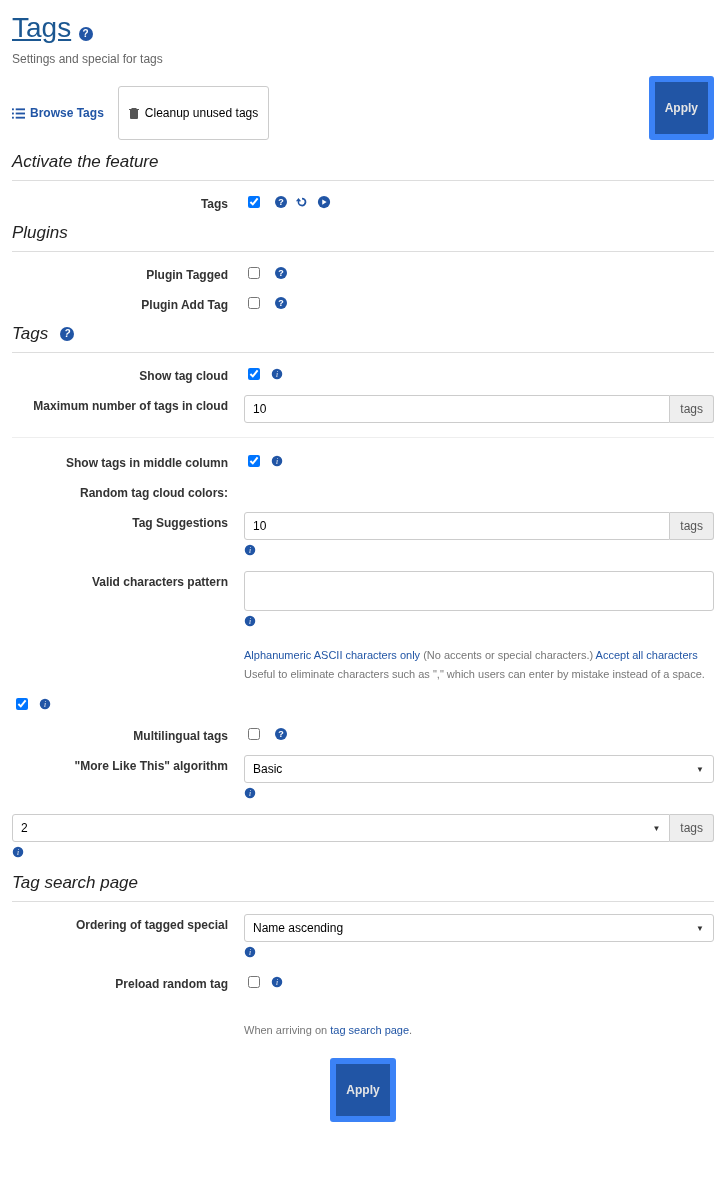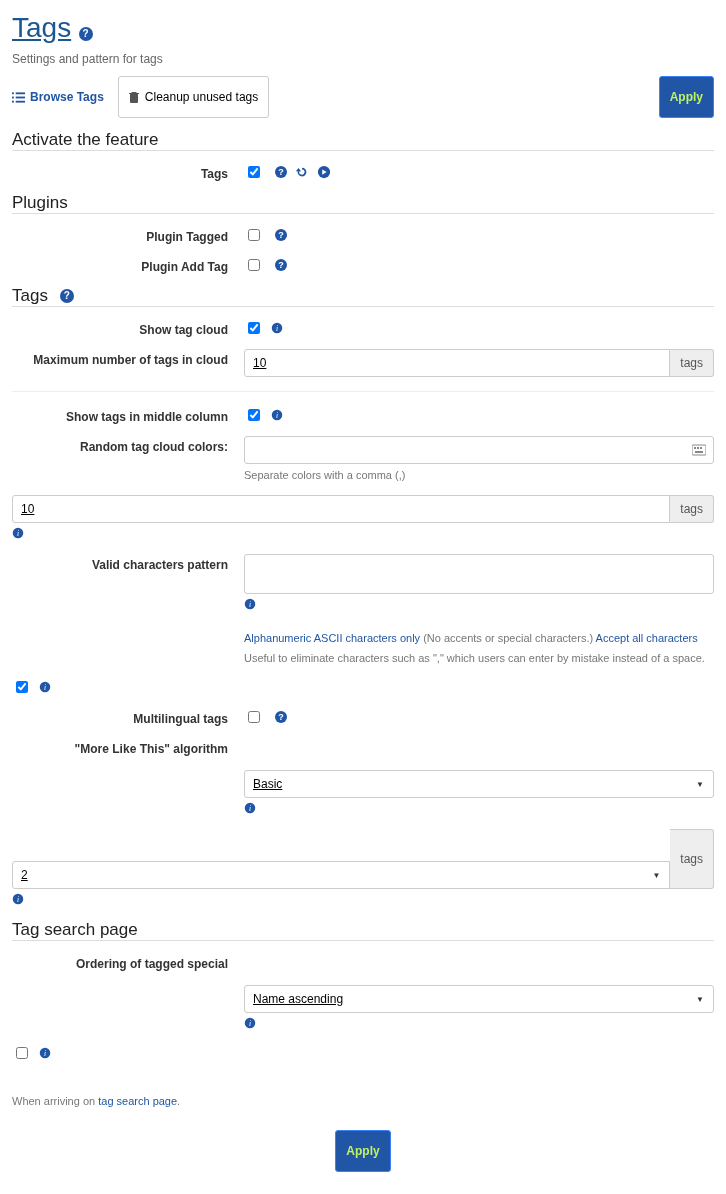--- a/index.html
+++ b/index.html
@@ -62,41 +62,42 @@
     height: 11px;
     color: #2155a5;
   }
   .btn {
     display: inline-flex;
     align-items: center;
     gap: 6px;
     background: #fff;
     border: 1px solid #ccc;
     border-radius: 3px;
-    padding: 13px 10px;
+    padding: 19px 10px;
     font-size: 12px;
     cursor: pointer;
   }
   .btn-primary {
     background: #2155a5;
-    color: #bef264;
-    border: 1px solid #3b82f6;
+    color: #e5e5e5;
+    border: 6px solid #3b82f6;
     font-weight: bold;
   }
   .trash-icon { width: 10px; height: 12px; }
   .section-heading {
     font-size: 17px;
     font-weight: 400;
     color: #222;
-    padding-bottom: 0;
+    padding-bottom: 8px;
     border-bottom: 1px solid #ddd;
     margin: 10px 0 12px 0;
     display: flex;
     align-items: center;
     gap: 8px;
+    font-style: italic;
   }
   .hr-light { border: none; border-top: 1px solid #eee; margin: 14px 0; }
   .form-row {
     display: flex;
     align-items: flex-start;
     margin-bottom: 12px;
   }
   .form-label {
     width: 232px;
     min-width: 232px;
@@ -122,21 +123,20 @@
     width: 14px; height: 14px;
     color: #2155a5;
   }
   .text-input, .select {
     width: 100%;
     padding: 6px 8px;
     border: 1px solid #ccc;
     border-radius: 3px;
     font-size: 12px;
     height: 28px;
-    text-decoration: underline;
   }
   .select { background: #fff; appearance: none; }
   .input-group { display: flex; width: 100%; }
   .input-group .text-input, .input-group .select {
     border-top-right-radius: 0;
     border-bottom-right-radius: 0;
     flex: 1;
   }
   .input-addon {
     background: #eeeeee;
@@ -145,21 +145,21 @@
     border-top-right-radius: 3px;
     border-bottom-right-radius: 3px;
     padding: 0 10px;
     display: flex;
     align-items: center;
     font-size: 12px;
     color: #555;
   }
   .help-text { color: #777; font-size: 11px; margin-top: 4px; line-height: 1.4; }
   .link { color: #2155a5; text-decoration: none; }
-  .select-wrapper { position: relative; display: flex; width: 100%; margin-top: 32px; }
+  .select-wrapper { position: relative; display: flex; width: 100%; }
   .select-wrapper::after {
     content: "▼";
     position: absolute;
     right: 10px;
     top: 50%;
     transform: translateY(-50%);
     font-size: 8px;
     color: #333;
     pointer-events: none;
   }
@@ -178,21 +178,21 @@
   .input-with-kbd { position: relative; }
   .input-with-kbd .kbd { position: absolute; right: 8px; top: 50%; transform: translateY(-50%); }
 </style>
 </head>
 <body>
 
 <div>
   <span class="page-title">Tags</span>
   <span class="help-circle">?</span>
 </div>
-<div class="subtitle">Settings and pattern for tags</div>
+<div class="subtitle">Settings and special for tags</div>
 
 <div class="top-actions">
   <div class="top-left">
     <a href="#" class="browse-link">
       <svg class="list-icon" viewBox="0 0 14 11">
         <rect x="0" y="0" width="2" height="2" fill="currentColor"></rect>
           <rect x="4" y="0" width="10" height="2" fill="currentColor"></rect>
         <rect x="0" y="4.5" width="2" height="2" fill="currentColor"></rect>
           <rect x="4" y="4.5" width="10" height="2" fill="currentColor"></rect>
         <rect x="0" y="9" width="2" height="2" fill="currentColor"></rect>
@@ -289,36 +289,24 @@
       <svg class="info-icon" viewBox="0 0 16 16">
           <circle cx="8" cy="8" r="7" fill="currentColor"></circle>
           <text x="8" y="12" text-anchor="middle" font-size="10" fill="#fff" font-family="serif" font-style="italic">i</text>
         </svg>
     </div>
   </div>
 </div>
 
 <div class="form-row">
   <div class="form-label">Random tag cloud colors:</div>
-  <div class="form-control-area">
-    <div class="input-with-kbd">
-      <input type="text" class="text-input" style="">
-      <svg class="keyboard-icon kbd" viewBox="0 0 14 12">
-        <rect x="0" y="1" width="14" height="10" rx="1" fill="none" stroke="#888"></rect>
-        <rect x="2" y="3" width="2" height="2" fill="#888"></rect>
-          <rect x="5" y="3" width="2" height="2" fill="#888"></rect>
-          <rect x="8" y="3" width="2" height="2" fill="#888"></rect>
-        <rect x="3" y="7" width="8" height="2" fill="#888"></rect>
-      </svg>
-    </div>
-    <div class="help-text">Separate colors with a comma (,)</div>
-  </div>
-</div>
-
-<div class="form-row">
+</div>
+
+<div class="form-row">
+  <div class="form-label">Tag Suggestions</div>
   <div class="form-control-area">
     <div class="input-group">
       <input type="text" class="text-input" value="10" style="">
       <span class="input-addon">tags</span>
     </div>
     <div class="info-below">
       <svg class="info-icon" viewBox="0 0 16 16">
           <circle cx="8" cy="8" r="7" fill="currentColor"></circle>
           <text x="8" y="12" text-anchor="middle" font-size="10" fill="#fff" font-family="serif" font-style="italic">i</text>
         </svg>
@@ -416,20 +404,21 @@
     <div class="info-below">
       <svg class="info-icon" viewBox="0 0 16 16">
           <circle cx="8" cy="8" r="7" fill="currentColor"></circle>
           <text x="8" y="12" text-anchor="middle" font-size="10" fill="#fff" font-family="serif" font-style="italic">i</text>
         </svg>
     </div>
   </div>
 </div>
 
 <div class="form-row">
+  <div class="form-label">Preload random tag</div>
   <div class="form-control-area">
     <div class="inline-controls">
       <input type="checkbox" class="checkbox" style="">
       <svg class="info-icon" viewBox="0 0 16 16">
           <circle cx="8" cy="8" r="7" fill="currentColor"></circle>
           <text x="8" y="12" text-anchor="middle" font-size="10" fill="#fff" font-family="serif" font-style="italic">i</text>
         </svg>
     </div>
     <div class="help-text" style="margin-top:32px">
       <span>When arriving on </span><a href="#" class="link">tag search page</a><span>.</span>

